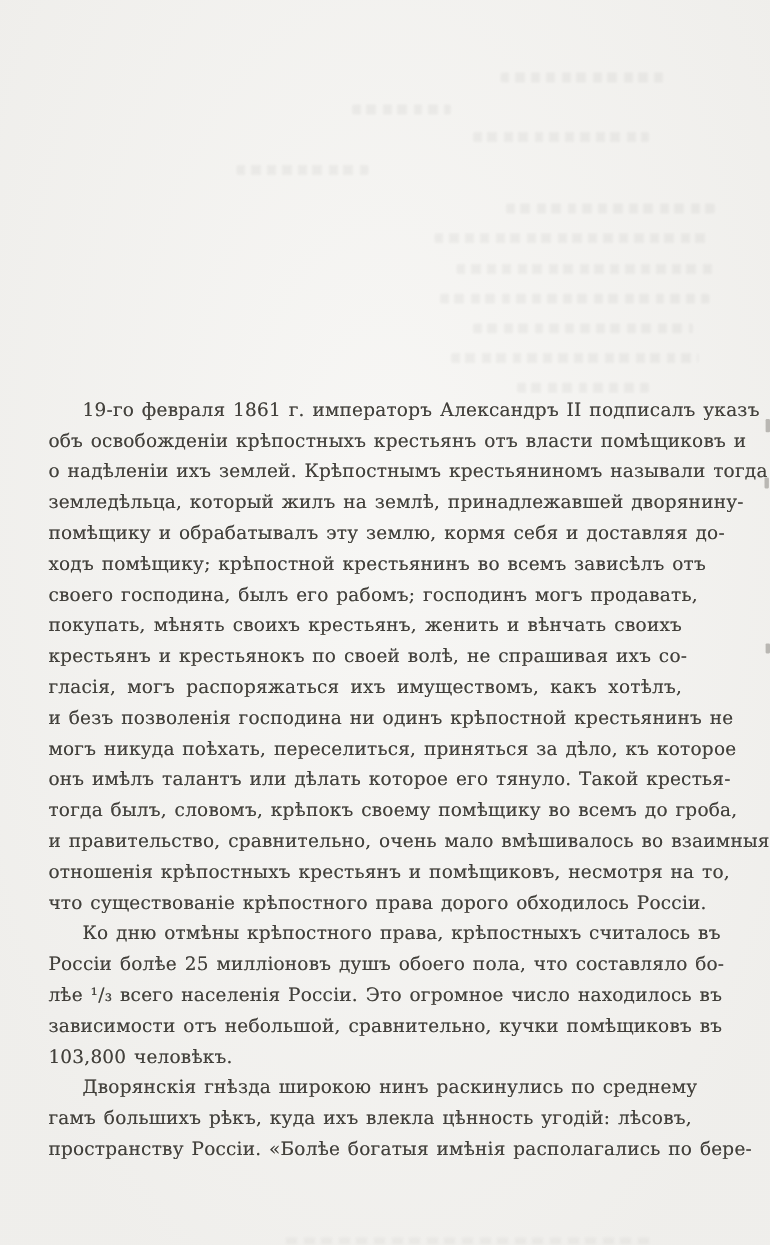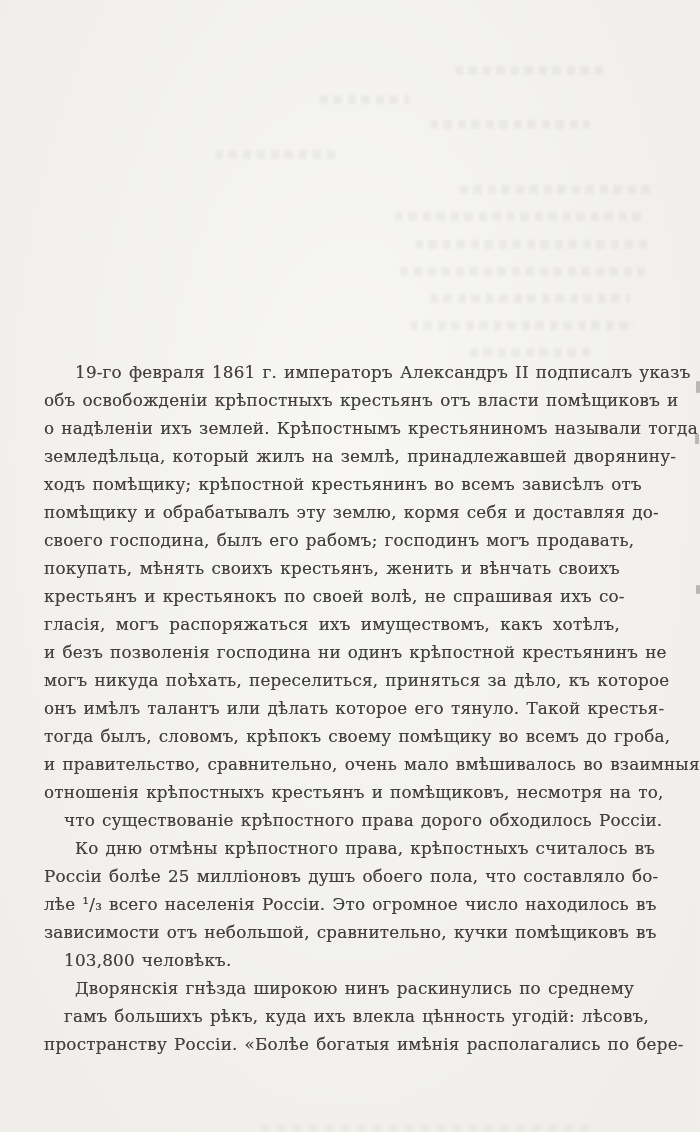--- a/index.html
+++ b/index.html
@@ -33,21 +33,21 @@
     font-size: 16.8px;
     letter-spacing: 0.2px;
     word-spacing: 1.5px;
     color: #42403b;
     text-align: justify;
     text-align-last: justify;
     white-space: nowrap;
     text-shadow: 0 0 0.5px rgba(66,64,59,0.55);
   }
   .line.indent { text-indent: 31px; }
-  .line.para-end { text-align-last: left; margin-left: 20px; }
+  .line.para-end { text-align-last: left; }
 
   
   .ghost-row {
     position: absolute;
     height: 9px;
     opacity: 0.05;
     filter: blur(1px);
     border-radius: 2px;
     background: repeating-linear-gradient(90deg,
       #4a4844 0px, #4a4844 8px,
@@ -105,22 +105,22 @@
     </div>
 
   <div class="bottom-smudge"></div>
 
   <main class="text-block" id="text-block">
       <div class="paragraph">
         <div class="line indent">19-го февраля 1861 г. императоръ Александръ II подписалъ указъ</div>
         <div class="line">объ освобожденіи крѣпостныхъ крестьянъ отъ власти помѣщиковъ и</div>
         <div class="line">о надѣленіи ихъ землей. Крѣпостнымъ крестьяниномъ называли тогда</div>
         <div class="line">земледѣльца, который жилъ на землѣ, принадлежавшей дворянину-</div>
+        <div class="line">помѣщику и обрабатывалъ эту землю, кормя себя и доставляя до-</div>
         <div class="line">ходъ помѣщику; крѣпостной крестьянинъ во всемъ зависѣлъ отъ</div>
-        <div class="line">помѣщику и обрабатывалъ эту землю, кормя себя и доставляя до-</div>
         <div class="line">своего господина, былъ его рабомъ; господинъ могъ продавать,</div>
         <div class="line">покупать, мѣнять своихъ крестьянъ, женить и вѣнчать своихъ</div>
         <div class="line">крестьянъ и крестьянокъ по своей волѣ, не спрашивая ихъ со-</div>
         <div class="line">гласія, могъ распоряжаться ихъ имуществомъ, какъ хотѣлъ,</div>
         <div class="line">и безъ позволенія господина ни одинъ крѣпостной крестьянинъ не</div>
         <div class="line">могъ никуда поѣхать, переселиться, приняться за дѣло, къ которое</div>
         <div class="line">онъ имѣлъ талантъ или дѣлать которое его тянуло. Такой крестья-</div>
         <div class="line">тогда былъ, словомъ, крѣпокъ своему помѣщику во всемъ до гроба,</div>
         <div class="line">и правительство, сравнительно, очень мало вмѣшивалось во взаимныя</div>
         <div class="line">отношенія крѣпостныхъ крестьянъ и помѣщиковъ, несмотря на то,</div>

